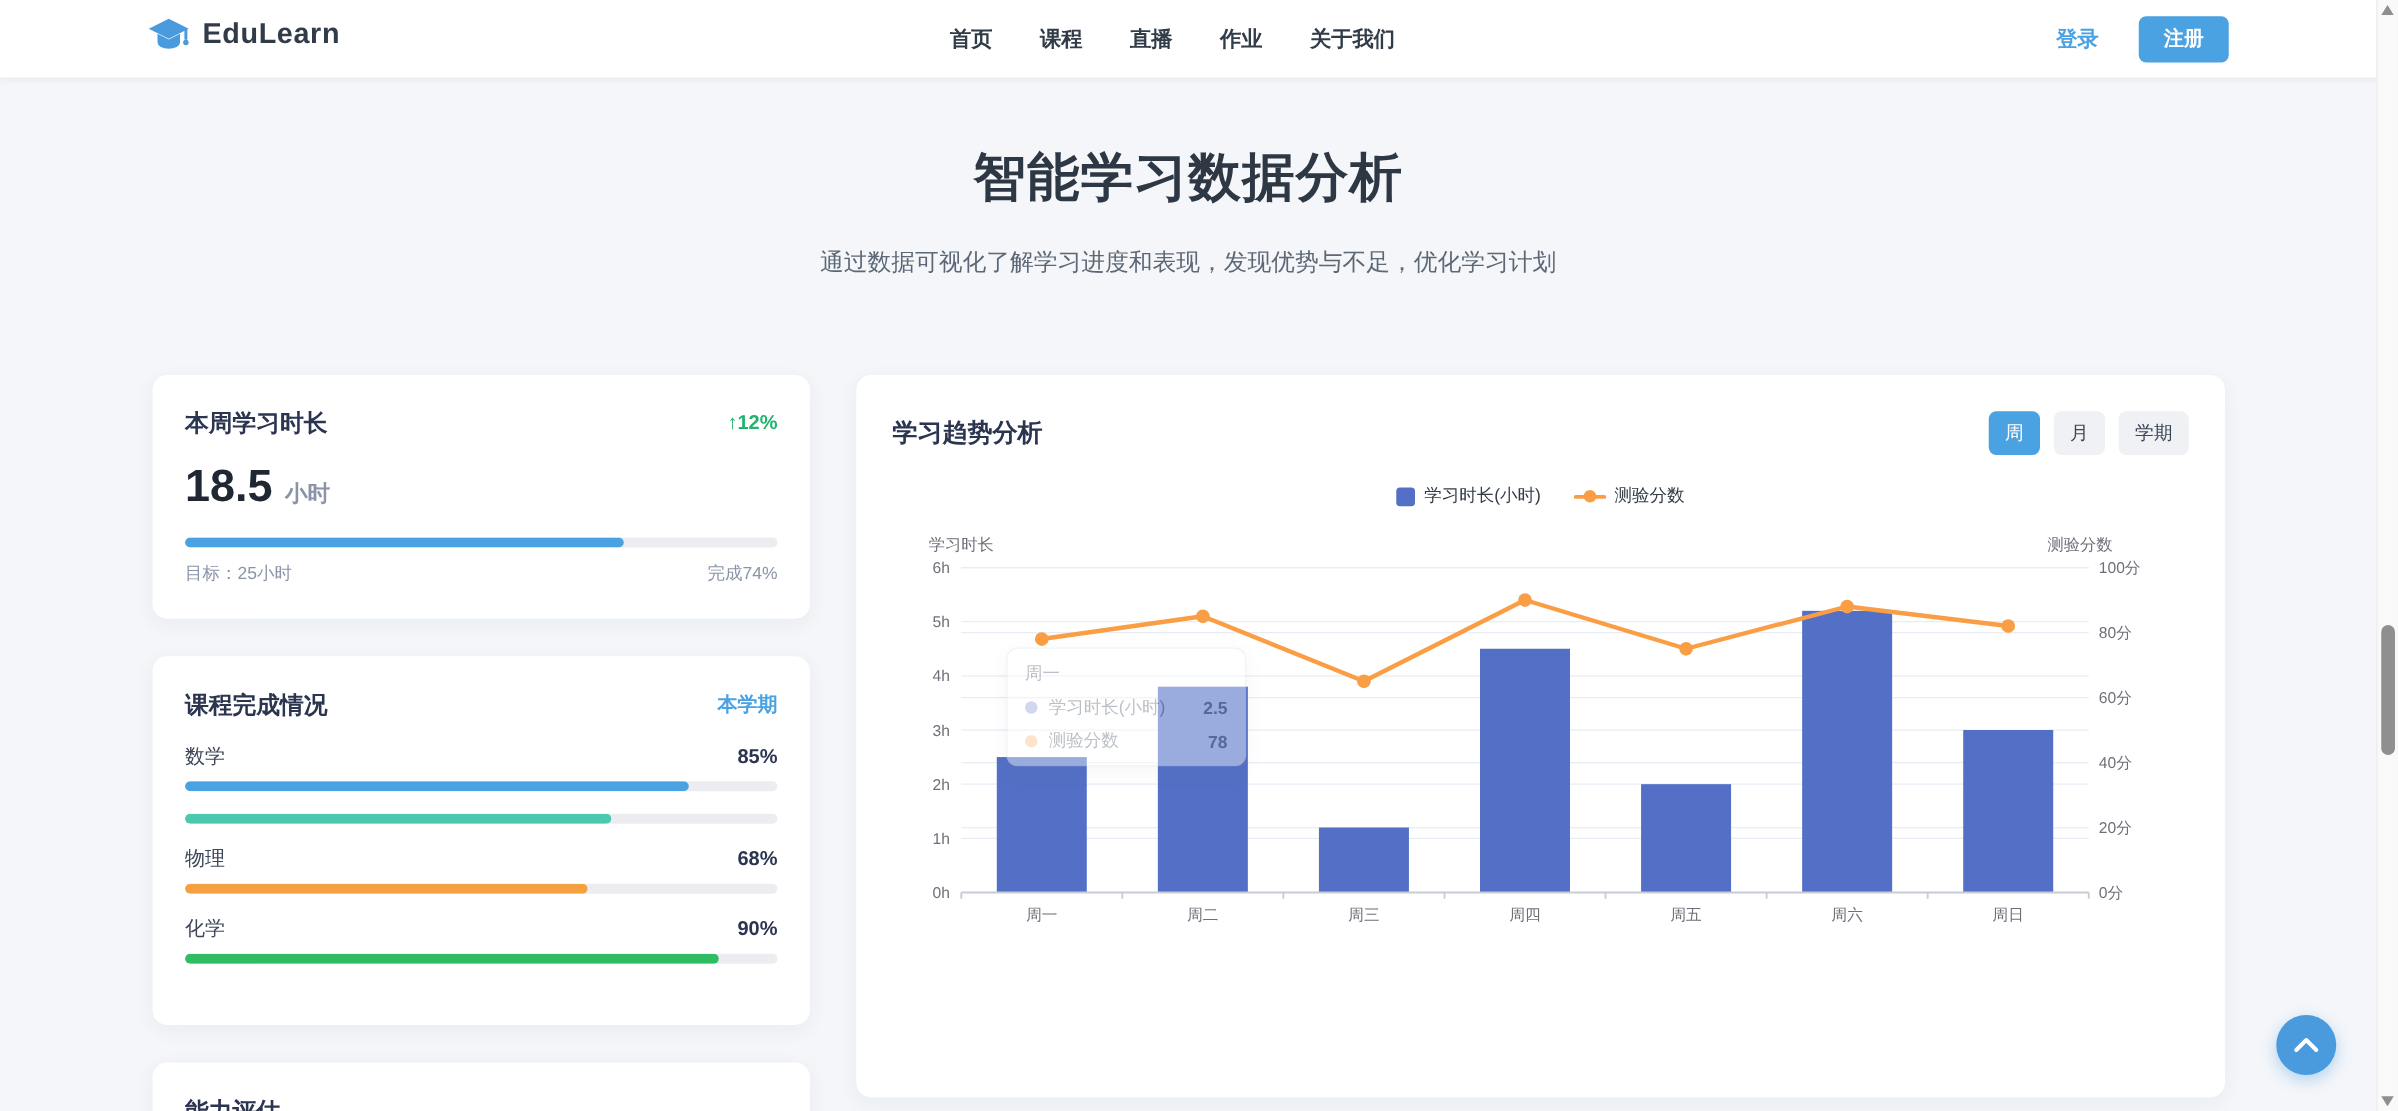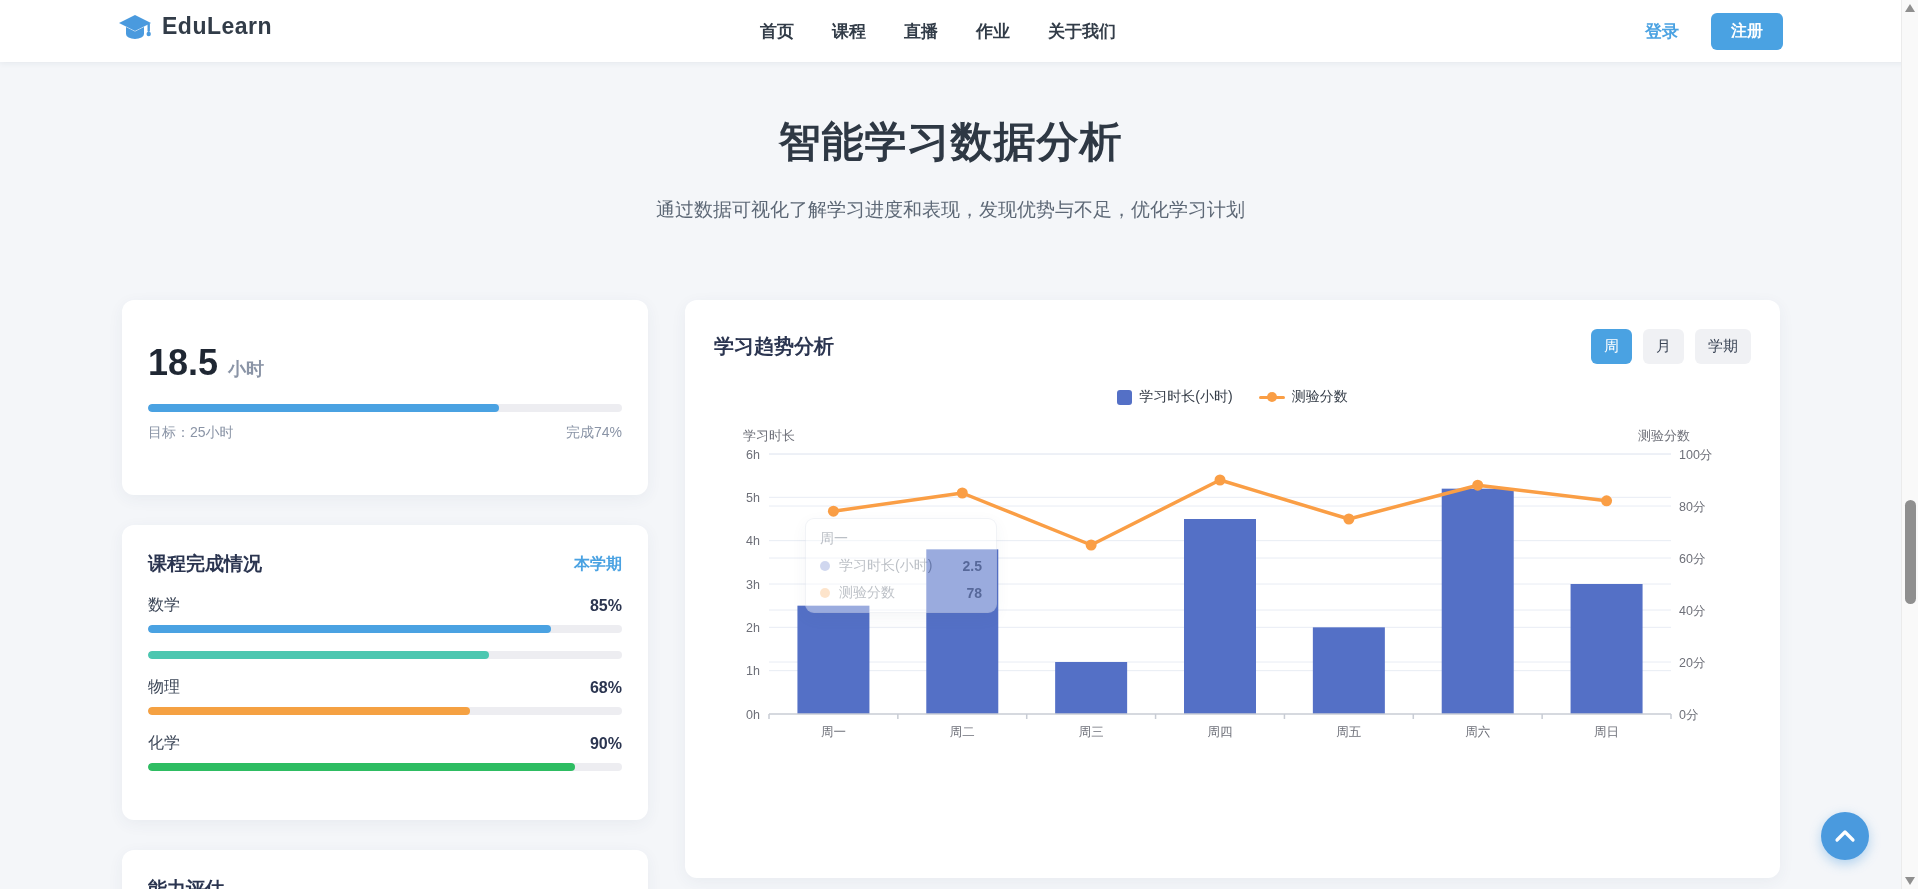--- a/index.html
+++ b/index.html
@@ -122,20 +122,26 @@
     <button class="register-btn">注册</button>
   </div>
 </header>
 
 <section class="hero">
   <h1 class="hero-title">智能学习数据分析</h1>
   <p class="hero-subtitle">通过数据可视化了解学习进度和表现，发现优势与不足，优化学习计划</p>
 </section>
 
 <div class="card card-weekly">
+  <div class="card-head">
+    <span class="card-title">本周学习时长</span>
+    <span class="trend-up" style="color: rgb(32, 179, 110);">
+      <span>↑</span><span>12%</span>
+    </span>
+  </div>
   <div class="weekly-value-row">
     <span class="weekly-value">18.5</span>
     <span class="weekly-unit">小时</span>
   </div>
   <div class="progress-track">
     <div class="progress-fill" style="width: 74%; background: rgb(74, 162, 226);"></div>
   </div>
   <div class="weekly-foot">
     <span>目标：25小时</span>
     <span>完成74%</span>

